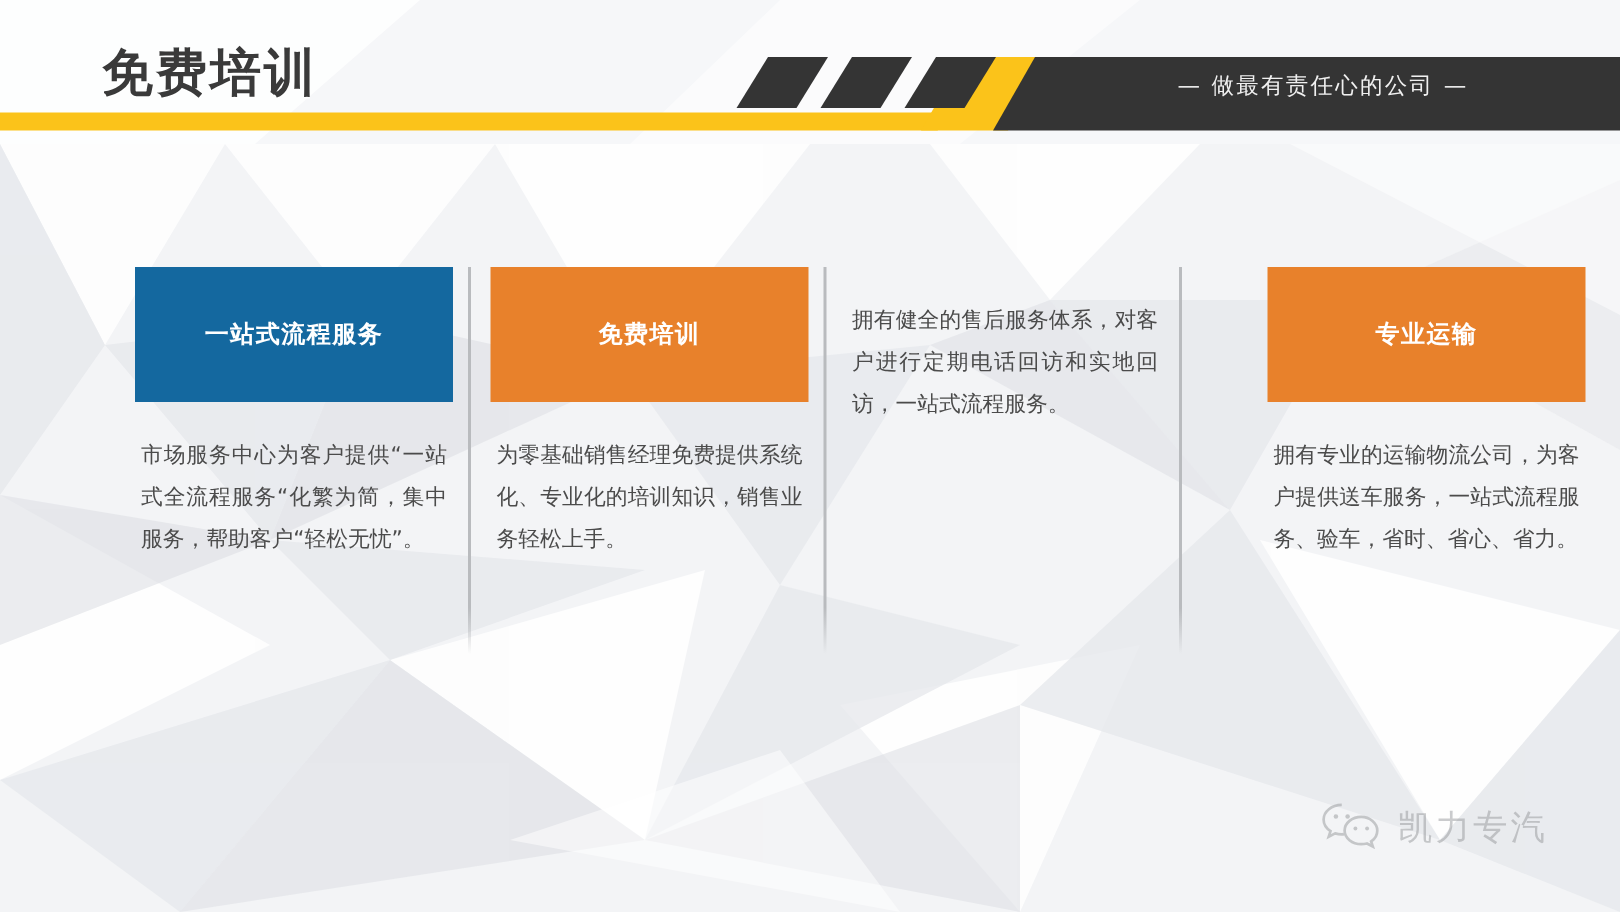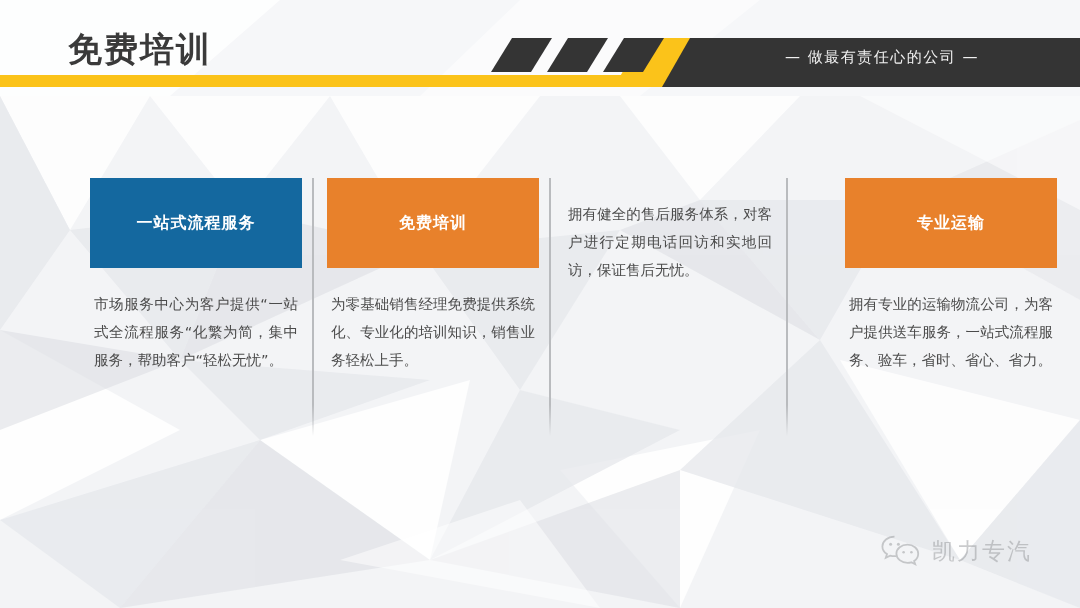--- a/index.html
+++ b/index.html
@@ -208,21 +208,21 @@
       <div class="card-head blue">一站式流程服务</div>
       <div class="card-body">市场服务中心为客户提供“一站式全流程服务“化繁为简，集中服务，帮助客户“轻松无忧”。</div>
     </div>
 
     <div class="card" style="left:327px;">
       <div class="card-head orange">免费培训</div>
       <div class="card-body">为零基础销售经理免费提供系统化、专业化的培训知识，销售业务轻松上手。</div>
     </div>
 
     <div class="card" style="left:564px;">
-      <div class="card-body">拥有健全的售后服务体系，对客户进行定期电话回访和实地回访，保证售后无忧。</div>
+      <div class="card-body">拥有健全的售后服务体系，对客户进行定期电话回访和实地回访，一站式流程服务。</div>
     </div>
 
     <div class="card" style="left:801px;margin-left:44px;">
       <div class="card-head orange">专业运输</div>
       <div class="card-body">拥有专业的运输物流公司，为客户提供送车服务，一站式流程服务、验车，省时、省心、省力。</div>
     </div>
 
   </div>
 
   <div class="watermark">

